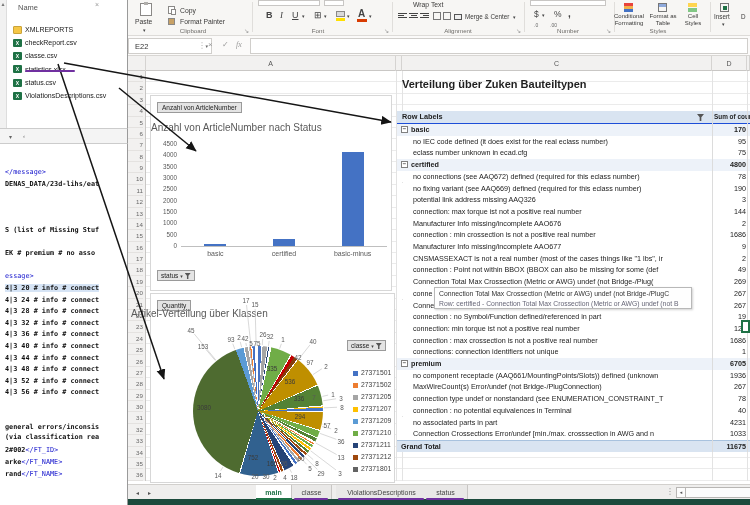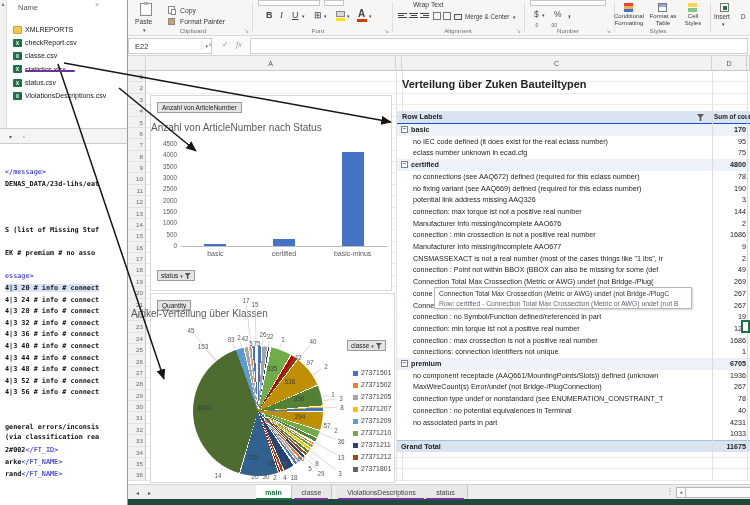--- a/index.html
+++ b/index.html
@@ -422,20 +422,21 @@
       </div>
       <div class="prow item" style="top: 280.8px;">
         <span class="lab">connection : no potential equivalences in Terminal</span>
         <span class="val">40</span>
       </div>
       <div class="prow item" style="top: 292.5px;">
         <span class="lab">no associated parts in part</span>
         <span class="val">4231</span>
       </div>
       <div class="prow item" style="top: 304.2px;">
+        <span class="lab">Connection Crossections Error/undef [min./max. crosssection in AWG and n</span>
         <span class="val">1033</span>
       </div>
       <div class="prow grand" style="top: 315.9px;">
         <span class="lab">Grand Total</span>
         <span class="val">11675</span>
       </div>
     </div>
 <div class="abs ovline" style="left:712px;top:111px;height:341px"></div>
 <div class="abs ovline" style="left:747px;top:111px;height:341px"></div>
 

